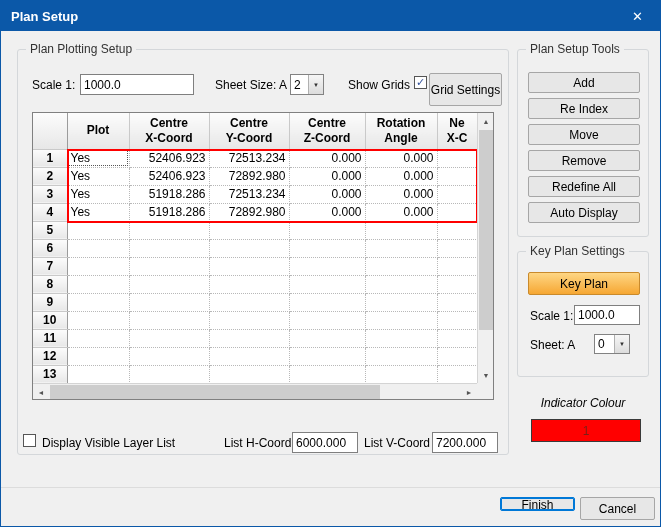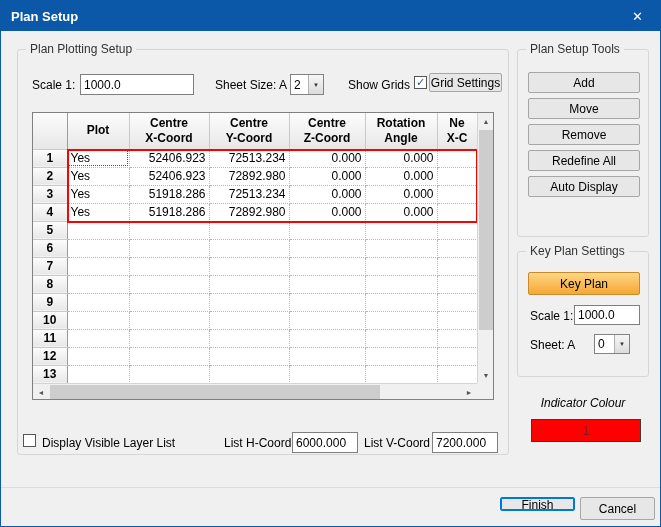--- a/index.html
+++ b/index.html
@@ -15,21 +15,21 @@
   .group-label { position: absolute; top: -8px; left: 8px; background: var(--dialog-bg,#f0f0f0);
                  padding: 0 4px; color: #333; white-space: nowrap; }
 
   #group-plotting { left: 16px; top: 48px; width: 492px; height: 406px; }
   .scale-label      { position: absolute; left: 14px;  top: 28px; }
   .scale-input      { position: absolute; left: 62px;  top: 24px; width: 114px; height: 21px; }
   .sheet-label      { position: absolute; left: 197px; top: 28px; }
   .sheet-combo      { position: absolute; left: 272px; top: 24px; width: 34px; height: 21px; }
   .showgrids-label  { position: absolute; left: 330px; top: 28px; }
   .showgrids-check  { position: absolute; left: 396px; top: 26px; }
-  .gridsettings-btn { position: absolute; left: 411px; top: 23px; width: 73px; height: 19px; }
+  .gridsettings-btn { position: absolute; left: 411px; top: 23px; width: 73px; height: 33px; }
 
   .grid-box { position: absolute; left: 14px; top: 62px; width: 462px; height: 288px;
               border: 1px solid #808080; background: #fff; overflow: hidden; }
   table { border-collapse: collapse; table-layout: fixed; width: 444px; font-size: 12px; }
   thead th { height: 36px; background: linear-gradient(#fcfcfc,#e7e7e7); font-weight: 700;
              border-right: 1px solid #c9c9c9; border-bottom: 1px solid #9b9b9b; text-align: center;
              line-height: 15px; overflow: hidden; white-space: nowrap; }
   th.rowhead { background: linear-gradient(#fcfcfc,#e7e7e7); font-weight: 700;
                border-right: 1px solid #9b9b9b; border-bottom: 1px solid #c9c9c9; text-align: center; }
   tbody tr { height: 18px; }
@@ -281,20 +281,21 @@
     <span class="listh-label">List H-Coord</span>
     <input class="txt listh-input" value="6000.000" style="">
     <span class="listv-label">List V-Coord</span>
     <input class="txt listv-input" value="7200.000" style="">
   </div>
 
   <div class="group" id="group-tools">
     <span class="group-label">Plan Setup Tools</span>
     <div id="tools-buttons">
         <button class="btn tool-btn">Add</button>
+        <button class="btn tool-btn">Re Index</button>
         <button class="btn tool-btn">Move</button>
         <button class="btn tool-btn">Remove</button>
         <button class="btn tool-btn">Redefine All</button>
         <button class="btn tool-btn">Auto Display</button>
       </div>
   </div>
 
   <div class="group" id="group-keyplan">
     <span class="group-label">Key Plan Settings</span>
     <button class="keyplan-btn">Key Plan</button>

